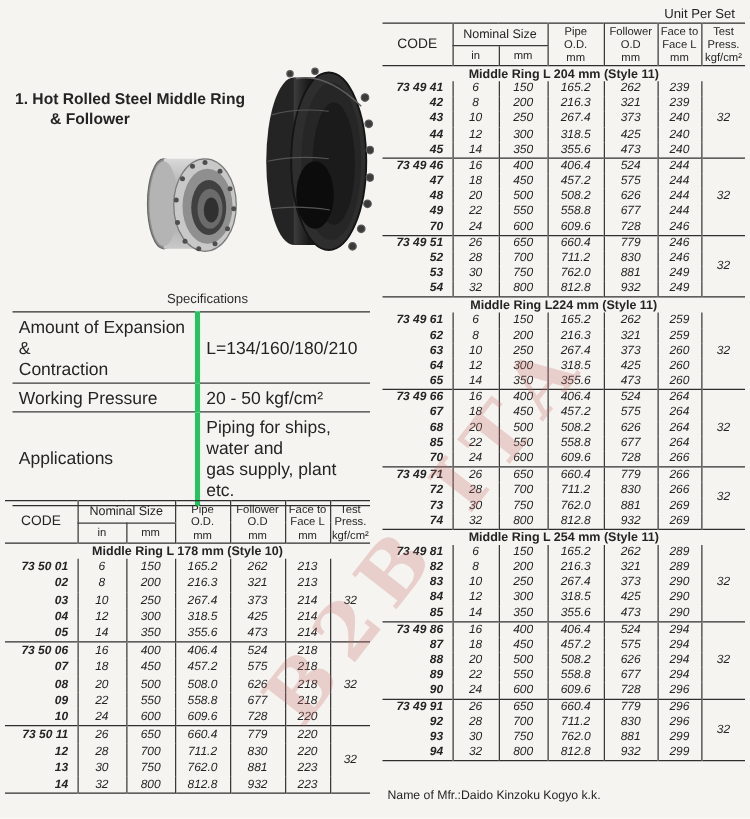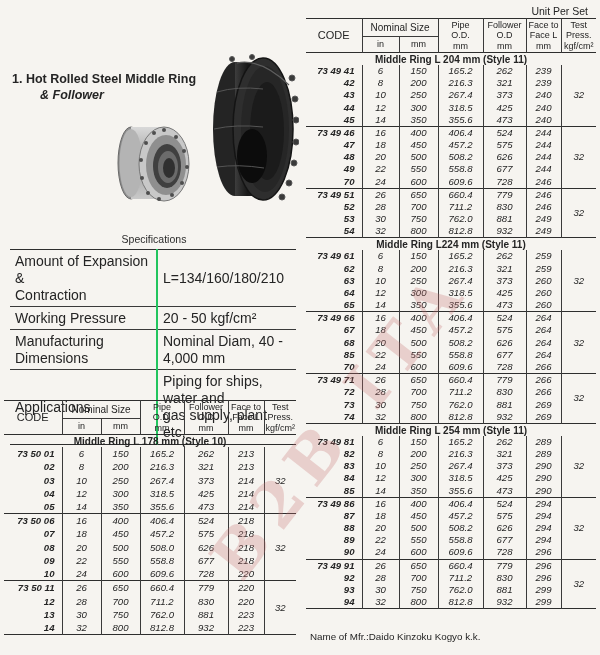--- a/index.html
+++ b/index.html
@@ -5,30 +5,30 @@
   html,body { margin:0; padding:0; background:#ffffff; }
   .page {
     position:relative; width:600px; height:655px; overflow:hidden;
     background:#f6f4f0; color:#242424;
     font-family:"Liberation Sans", sans-serif;
   }
   .abs { position:absolute; }
 
   .page-title { left:12px; top:24px; font-size:13.5px; font-weight:bold; font-style:italic; letter-spacing:0.2px; }
   .subtitle1 { left:12px; top:60px; font-size:12.5px; font-weight:bold;margin-top:12px; }
-  .subtitle2 { left:40px; top:88px; font-size:12.5px; font-weight:bold;font-style:italic; }
-
-  .spec-heading { left:4px; top:233px; width:300px; text-align:center; font-size:10.5px; color:#2c2c2c; }
+  .subtitle2 { left:40px; top:88px; font-size:12.5px; font-weight:bold; }
+
+  .spec-heading { left:16px; top:233px; width:300px; text-align:center; font-size:10.5px; color:#2c2c2c; }
 
   #spec-table { position:absolute; left:10px; top:249px; width:286px; border-collapse:collapse;
     border-top:1.5px solid #2e2e2e; border-bottom:1.5px solid #2e2e2e; font-size:14px; }
   #spec-table td { vertical-align:middle; padding:2.5px 5px; white-space:pre-line; line-height:1.22; }
   #spec-table tr + tr td { border-top:1px solid #3a3a3a; }
   #spec-table td.label { width:136px; }
-  #spec-table td.value { border-left:2px solid #22c55e; }
+  #spec-table td.value { border-left:4px solid #22c55e; }
 
   .unit-label { top:5px; right:12px; font-size:10.5px; }
   .footer { left:310px; top:631px; font-size:9.8px; }
 
   .catalog { position:absolute; border-collapse:collapse; table-layout:fixed; color:#242424; }
   #left-catalog  { left:4px;   top:400px; width:292px; }
   #right-catalog { left:306px; top:18px;  width:290px; }
 
   .catalog thead { border-top:1.5px solid #2e2e2e; border-bottom:1.5px solid #2e2e2e; }
   .catalog th { font-weight:normal; padding:1px 0; text-align:center; white-space:pre-line;
@@ -128,24 +128,20 @@
         <tr>
           <td class="label">Amount of Expansion &amp;
 Contraction</td>
           <td class="value">L=134/160/180/210</td>
         </tr>
         <tr>
           <td class="label">Working Pressure</td>
           <td class="value">20 - 50 kgf/cm²</td>
         </tr>
         <tr>
-          <td class="label">Manufacturing Dimensions</td>
-          <td class="value">Nominal Diam, 40 - 4,000 mm</td>
-        </tr>
-        <tr>
           <td class="label">Applications</td>
           <td class="value">Piping for ships, water and
 gas supply, plant etc.</td>
         </tr>
       </tbody>
   </table>
 
   <div class="abs unit-label">Unit Per Set</div>
 
   <table id="left-catalog" class="catalog">

